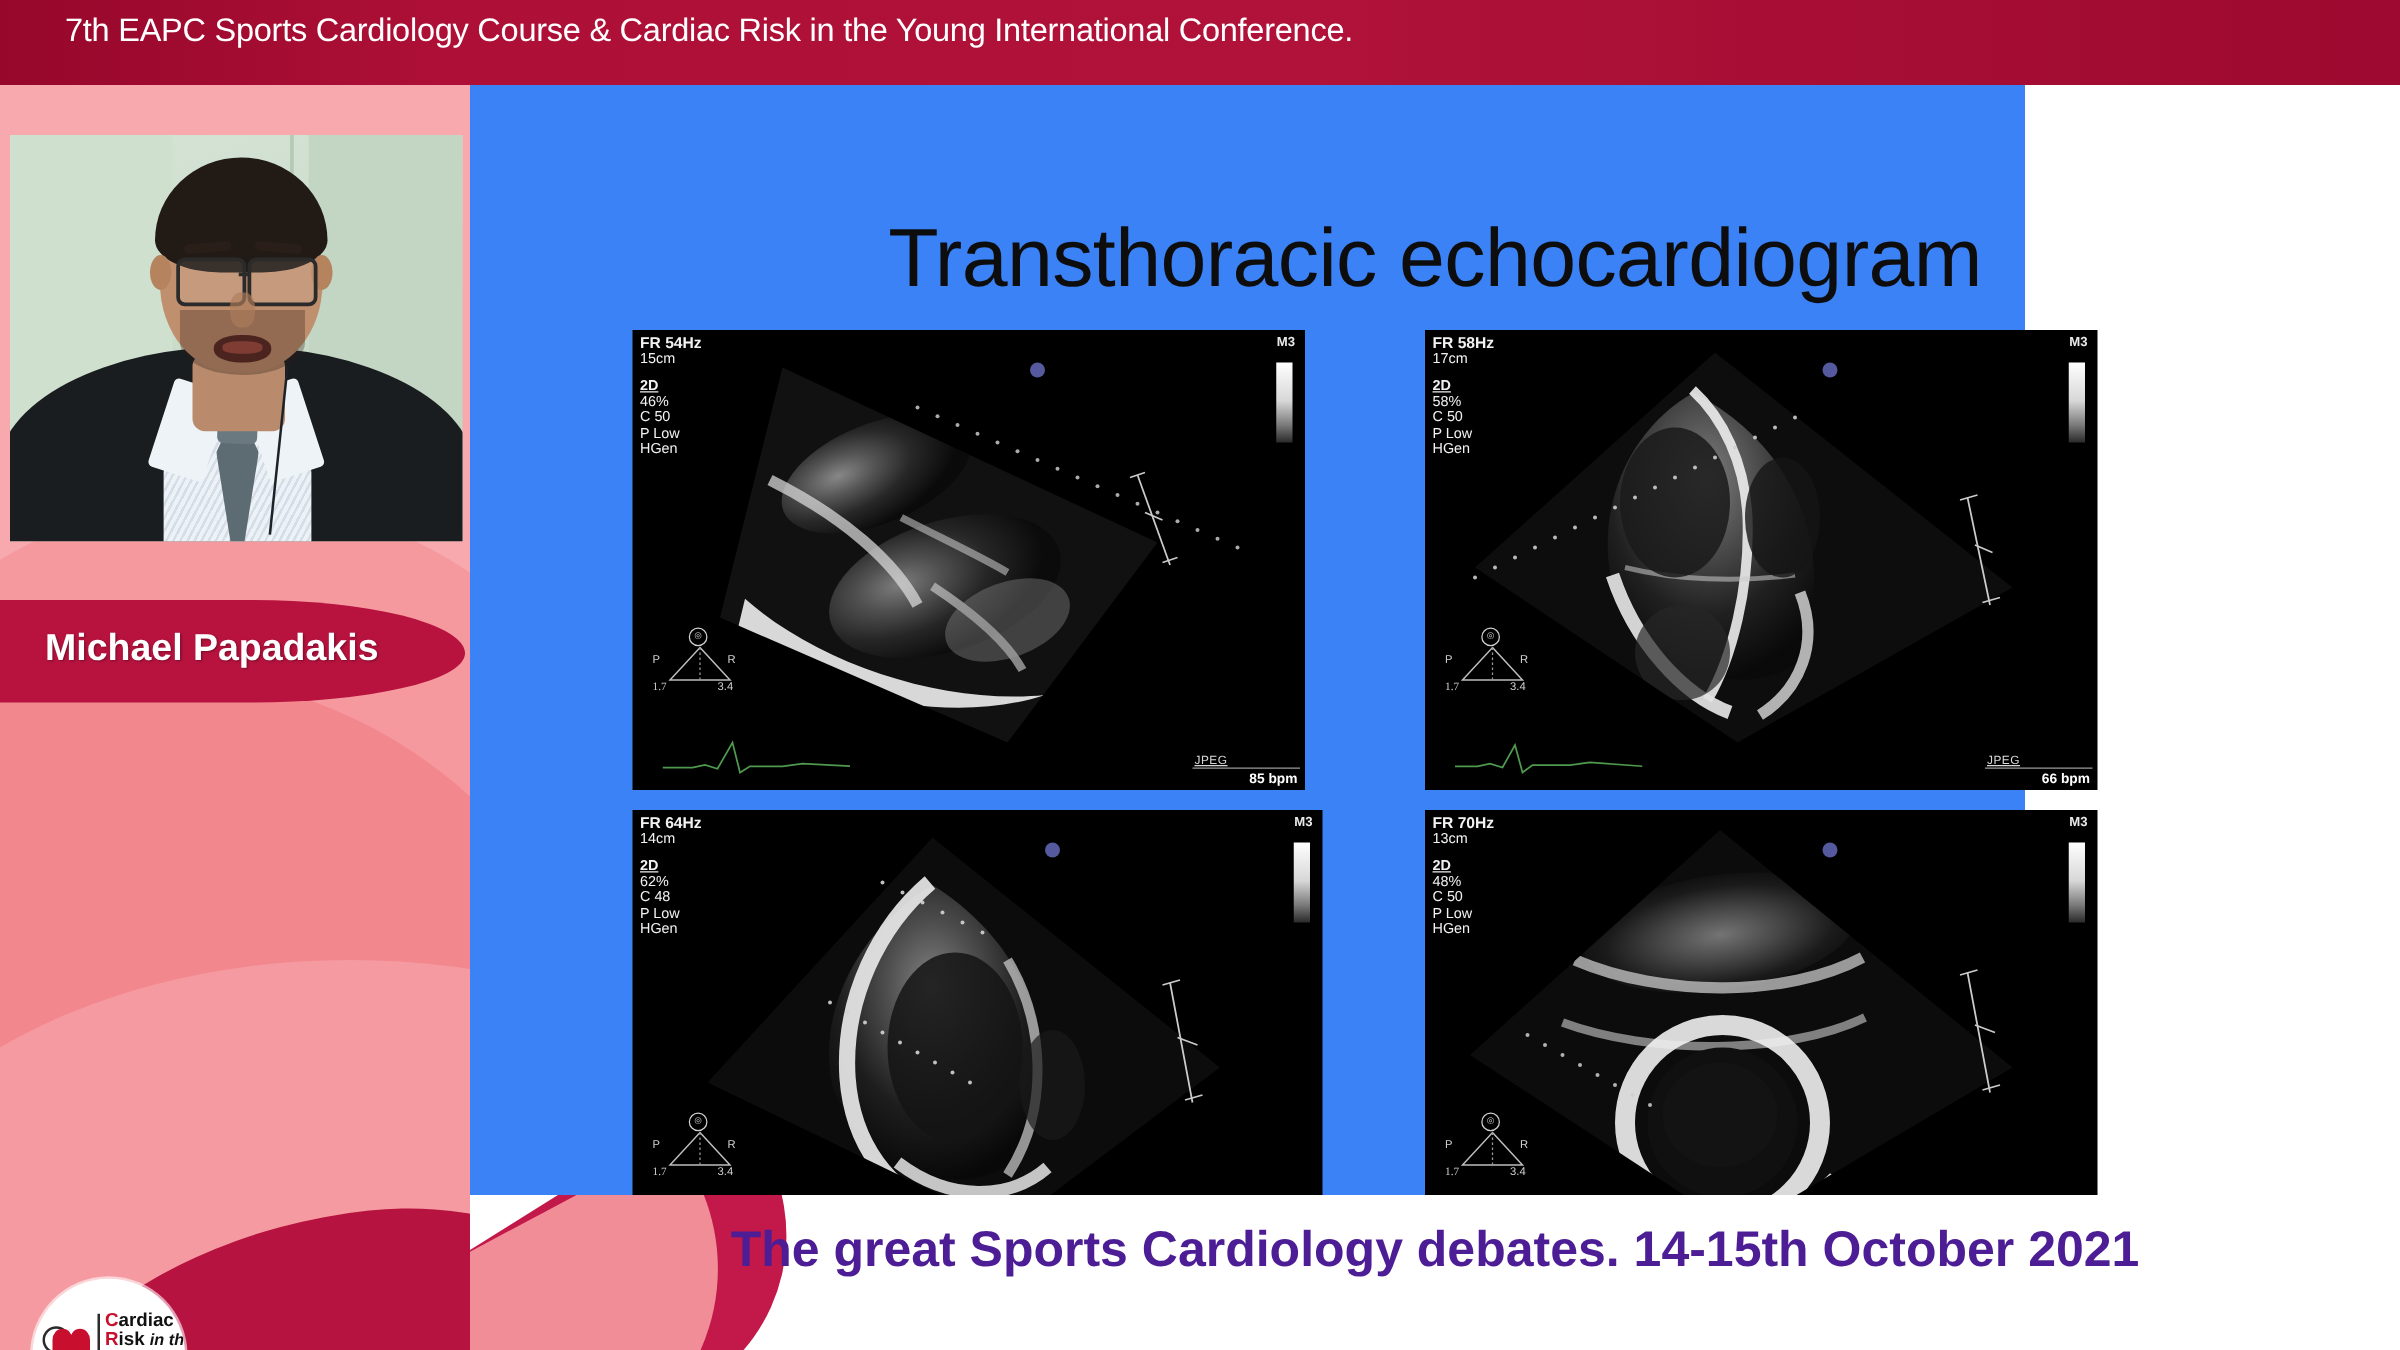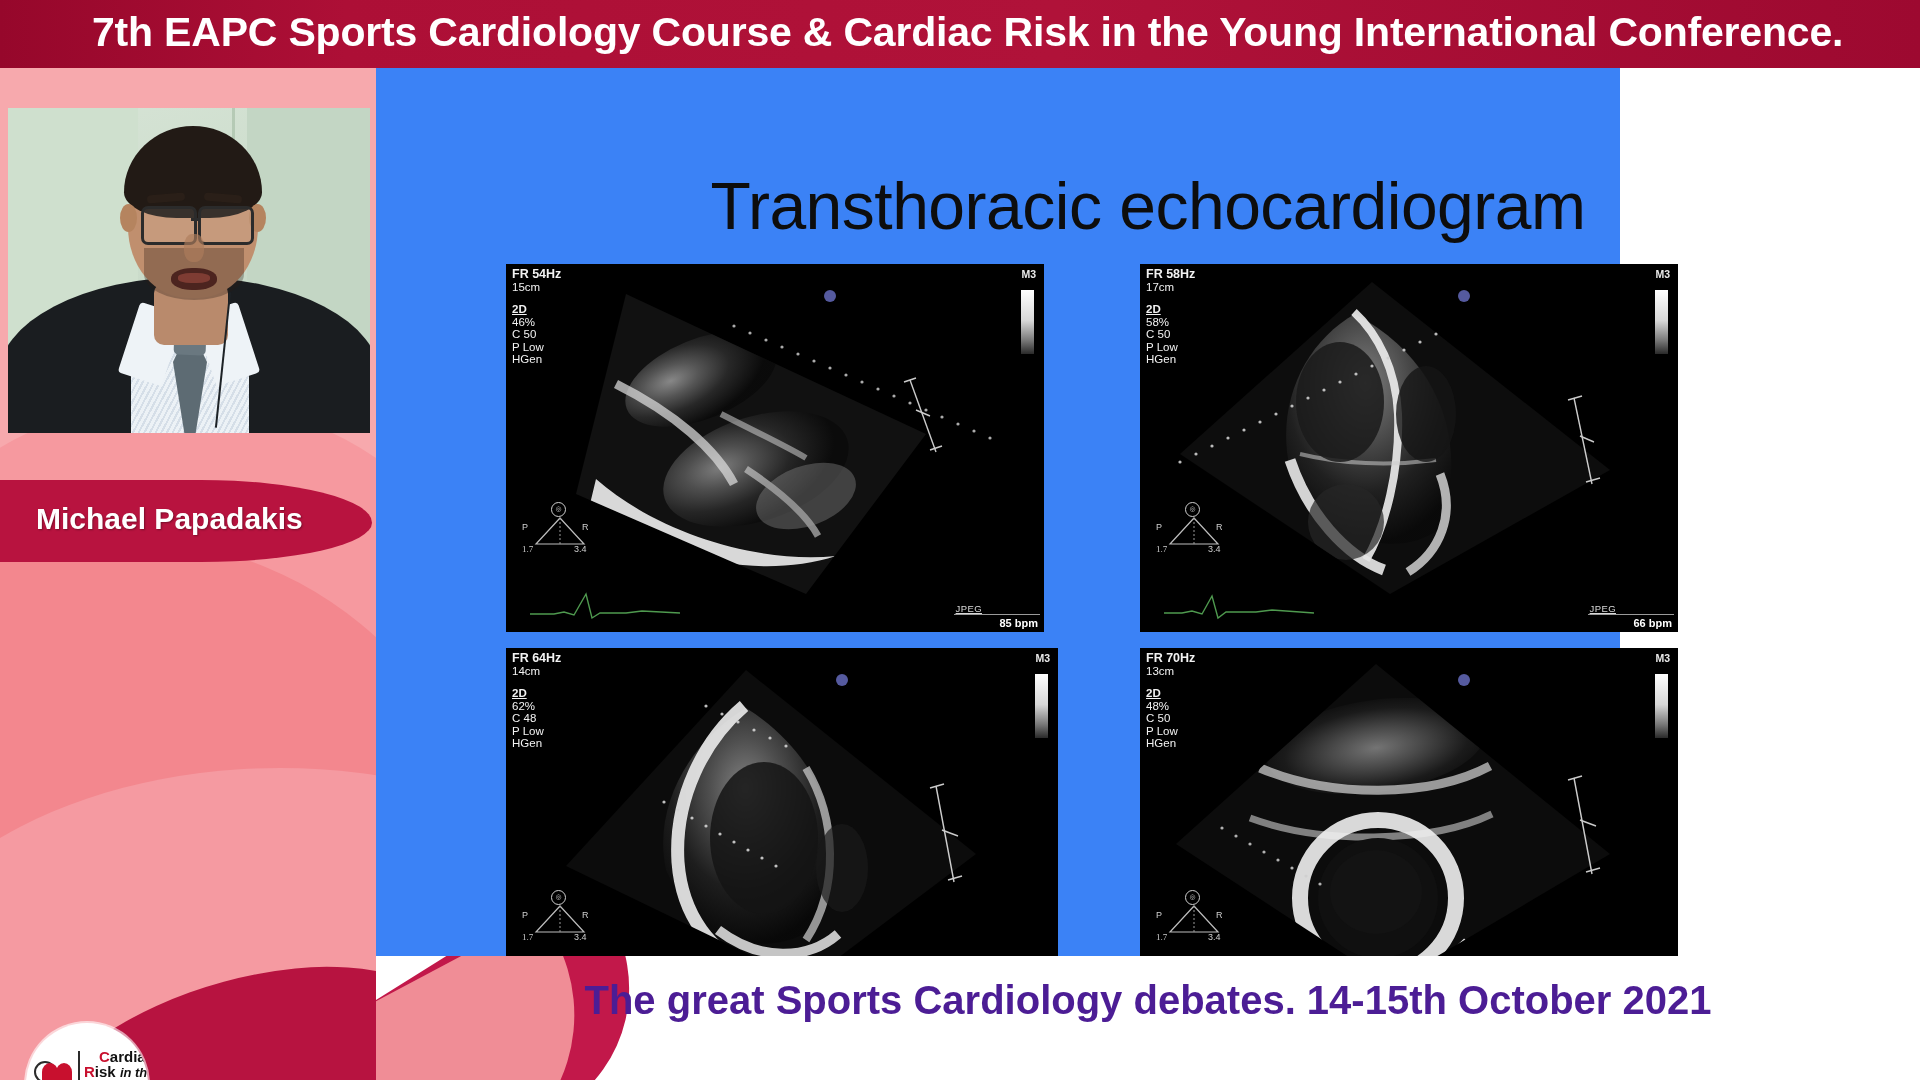--- a/index.html
+++ b/index.html
@@ -4,25 +4,25 @@
 <style>
   html,body{margin:0;padding:0;background:#fff;}
   body{width:1920px;height:1080px;overflow:hidden;font-family:"Liberation Sans",sans-serif;}
   #stage{position:relative;width:1920px;height:1080px;background:#ffffff;overflow:hidden;}
 
   
   .banner{position:absolute;left:0;top:0;width:1920px;height:68px;background:#a80d33;overflow:hidden;}
   .banner-inner{position:absolute;left:0;top:0;width:1920px;height:68px;
     background:linear-gradient(90deg,#96072b 0%,#ad0f36 18%,#b01239 55%,#9d0930 100%);}
   .banner-title{position:absolute;left:52px;top:9px;width:1820px;color:#ffffff;
-    font-family:"Liberation Sans",sans-serif;font-weight:bold;font-size:41px;letter-spacing:-0.2px;
-    white-space:nowrap;margin-left:40px;}
+    font-family:"Liberation Sans",sans-serif;font-weight:normal;font-size:26px;letter-spacing:-0.2px;
+    white-space:nowrap;}
 
   
-  .leftcol{position:absolute;left:0;top:68px;width:376px;height:1012px;background:#f7a9ad;overflow:hidden;text-align:right;}
+  .leftcol{position:absolute;left:0;top:68px;width:376px;height:1012px;background:#f7a9ad;overflow:hidden;}
   .lc-wave1{position:absolute;left:-170px;top:330px;width:700px;height:700px;border-radius:50%;
     background:#f6999f;}
   .lc-wave2{position:absolute;left:-260px;top:470px;width:760px;height:760px;border-radius:50%;
     background:#f3878e;}
   .lc-wave3{position:absolute;left:-130px;top:700px;width:820px;height:520px;border-radius:50% 50% 0 0;
     background:#f59aa1;}
   .lc-red-swoosh{position:absolute;left:-60px;top:905px;width:640px;height:300px;
     background:#b71340;border-radius:58% 42% 0 0/100% 80% 0 0;transform:rotate(-6deg);}
 
   

